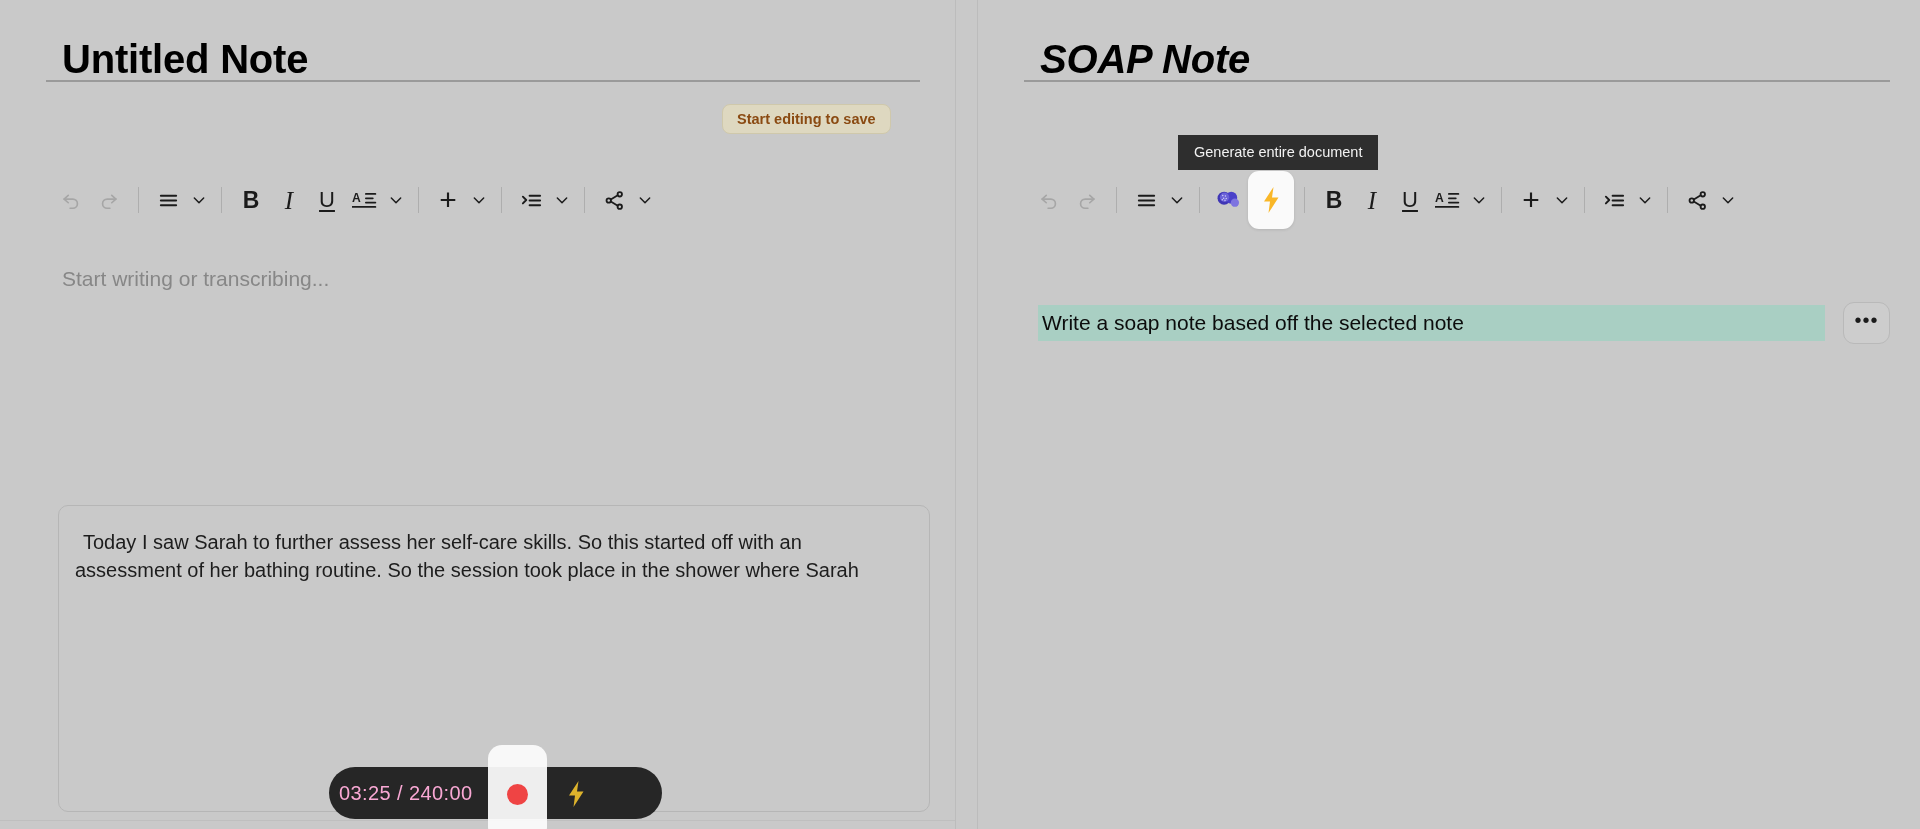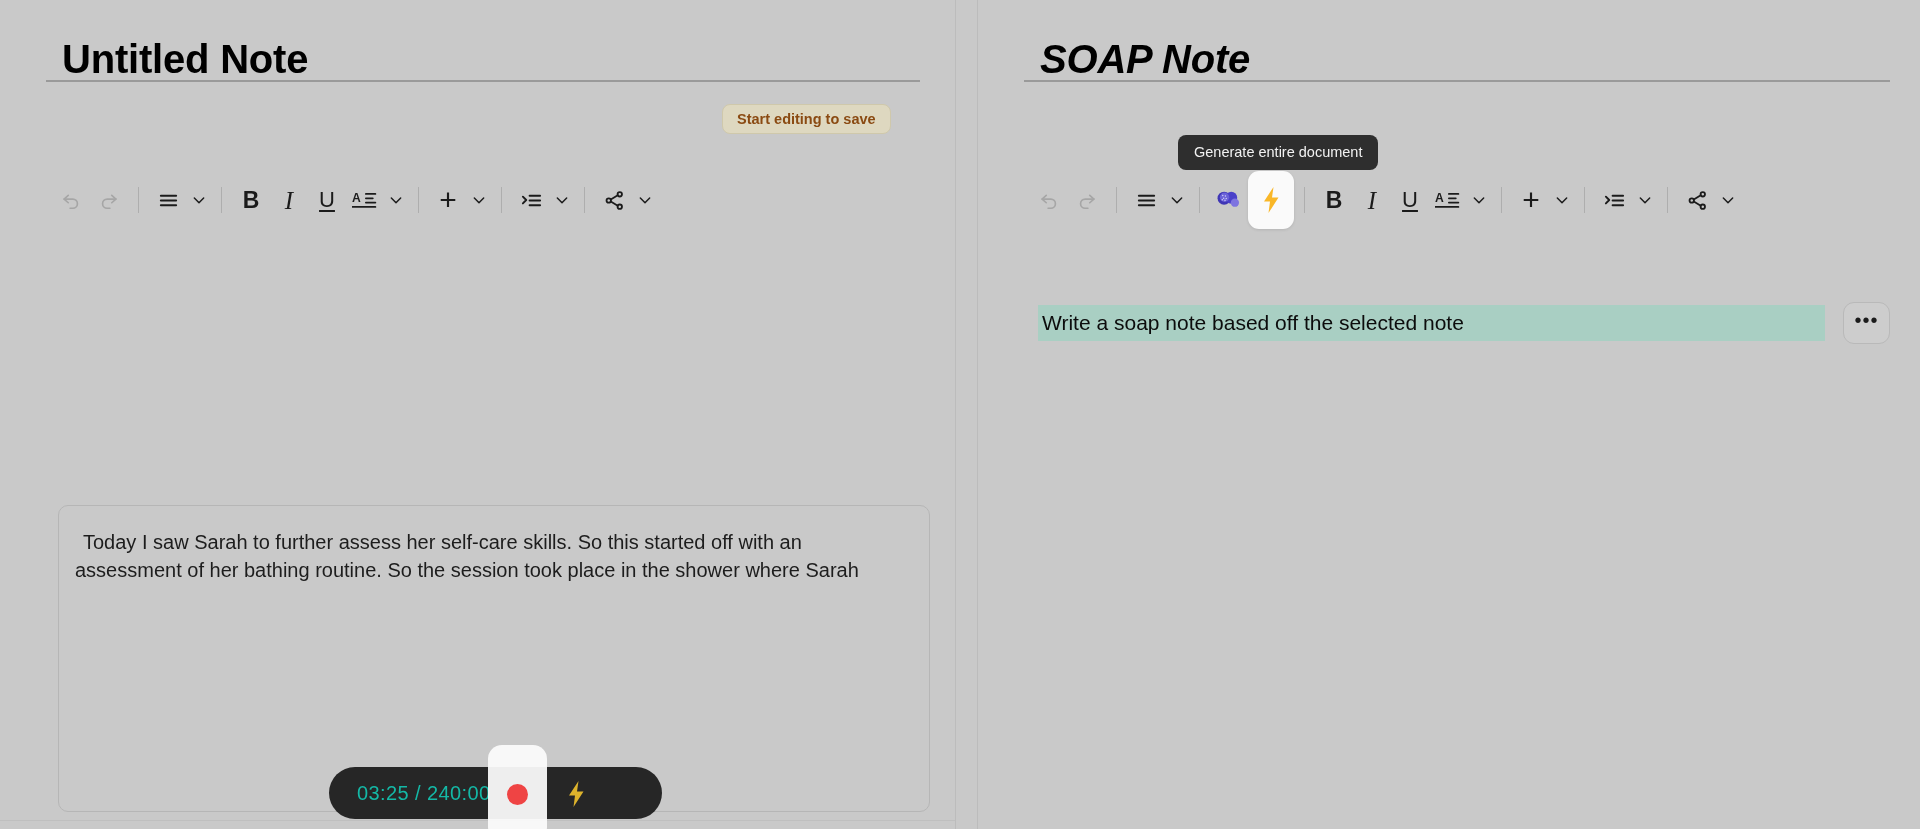--- a/index.html
+++ b/index.html
@@ -137,21 +137,21 @@
 
   
   .tooltip {
     position: absolute;
     left: 200px;
     top: 135px;
     background: #2e2e2e;
     color: #f2f2f2;
     font-size: 14.5px;
     padding: 9px 16px 10px;
-    border-radius: 8px;
+    border-radius: 0;
     white-space: nowrap;
     z-index: 20;
   }
 
   
   .placeholder {
     position: absolute;
     left: 62px;
     top: 267px;
     font-size: 21px;
@@ -230,24 +230,24 @@
     top: 0;
     width: 333px;
     height: 52px;
     background: #262626;
     border-radius: 26px;
     display: flex;
     align-items: center;
     overflow: hidden;
   }
   .rec-time {
-    color: #14b8a6;
+    color: #f9a8d4;
     font-size: 20px;
     letter-spacing: 0.4px;
-    margin-left: 28px;
+    margin-left: 10px;
     white-space: nowrap;
   }
   .rec-dot {
     position: absolute;
     left: 178px;
     top: 17px;
     width: 21px;
     height: 21px;
     border-radius: 50%;
     background: #ef4444;
@@ -419,20 +419,21 @@
       <div class="tb-chev">
         <span>
           <svg width="16" height="16" viewBox="0 0 24 24" fill="none" stroke="currentColor" stroke-width="2.2" stroke-linecap="round" stroke-linejoin="round">
               <path d="M5 9 L12 16 L19 9"></path>
             </svg>
         </span>
       </div>
 
     </div>
 
+    <div class="placeholder">Start writing or transcribing...</div>
 
     <div class="transcript-card">
       <div class="transcript-text">Today I saw Sarah to further assess her self-care skills. So this started off with an assessment of her bathing routine. So the session took place in the shower where Sarah</div>
     </div>
 
     <div class="bottom-rule"></div>
   </div>
 
   <div class="panel right">
 

